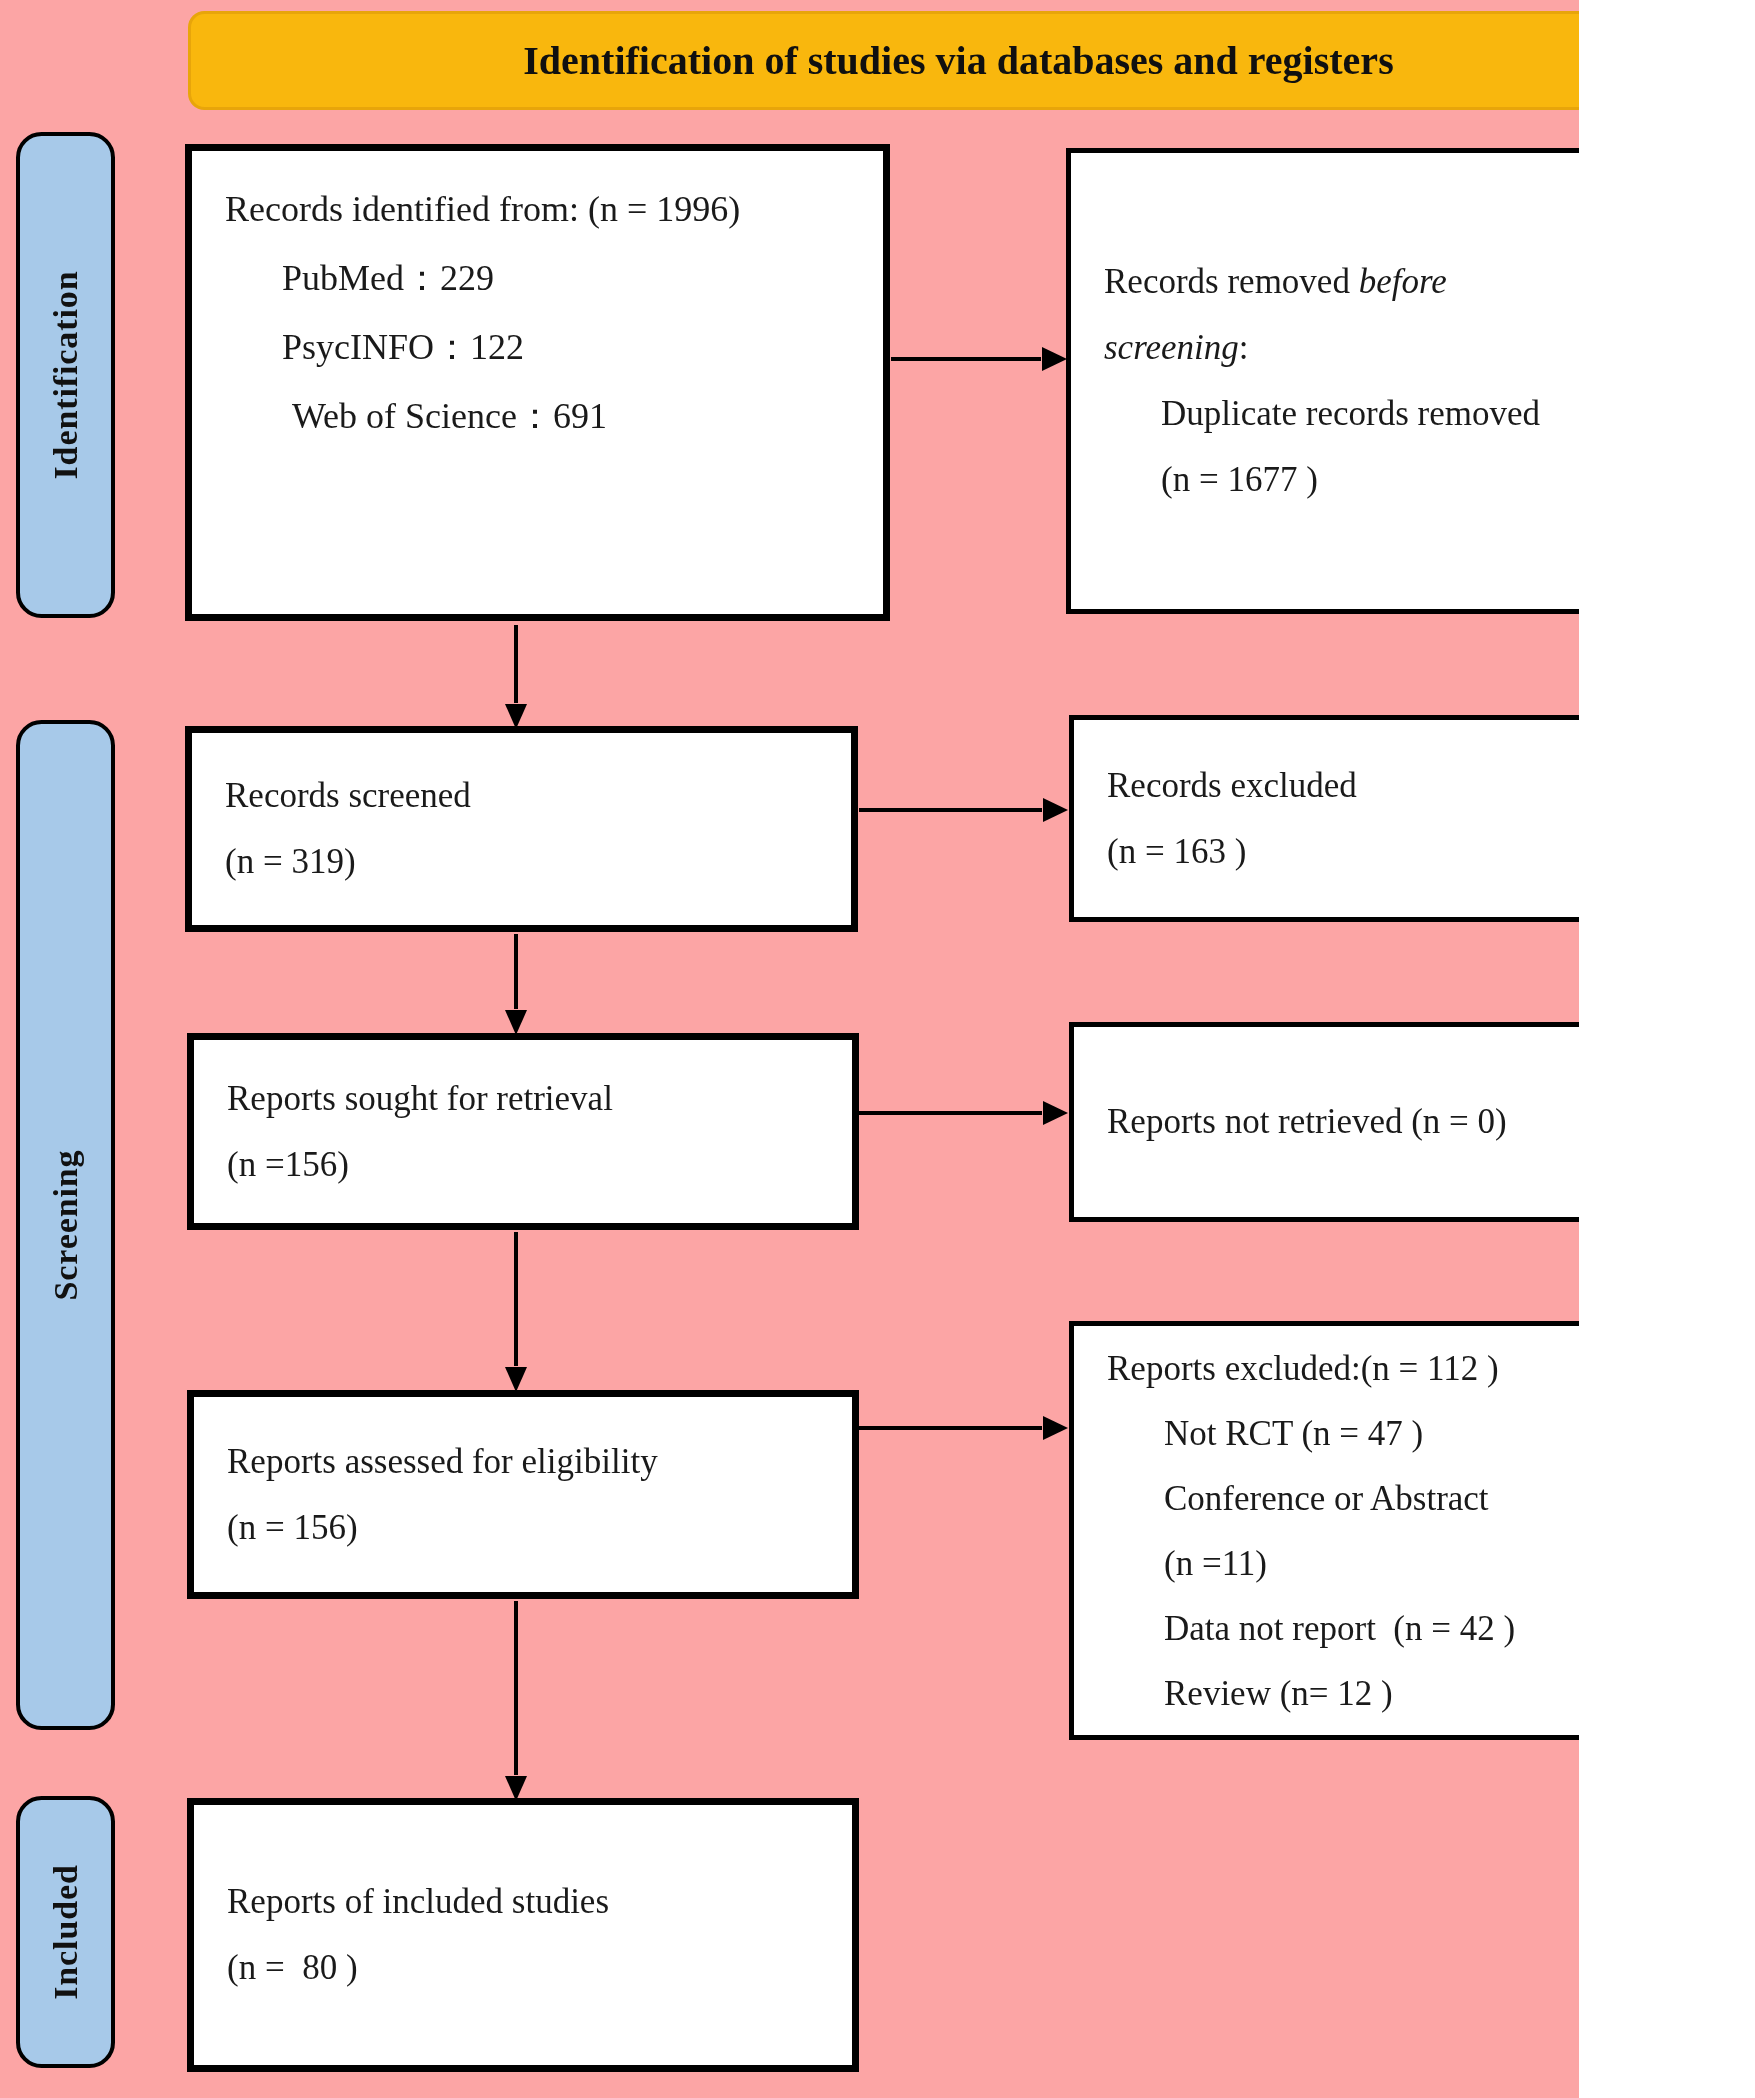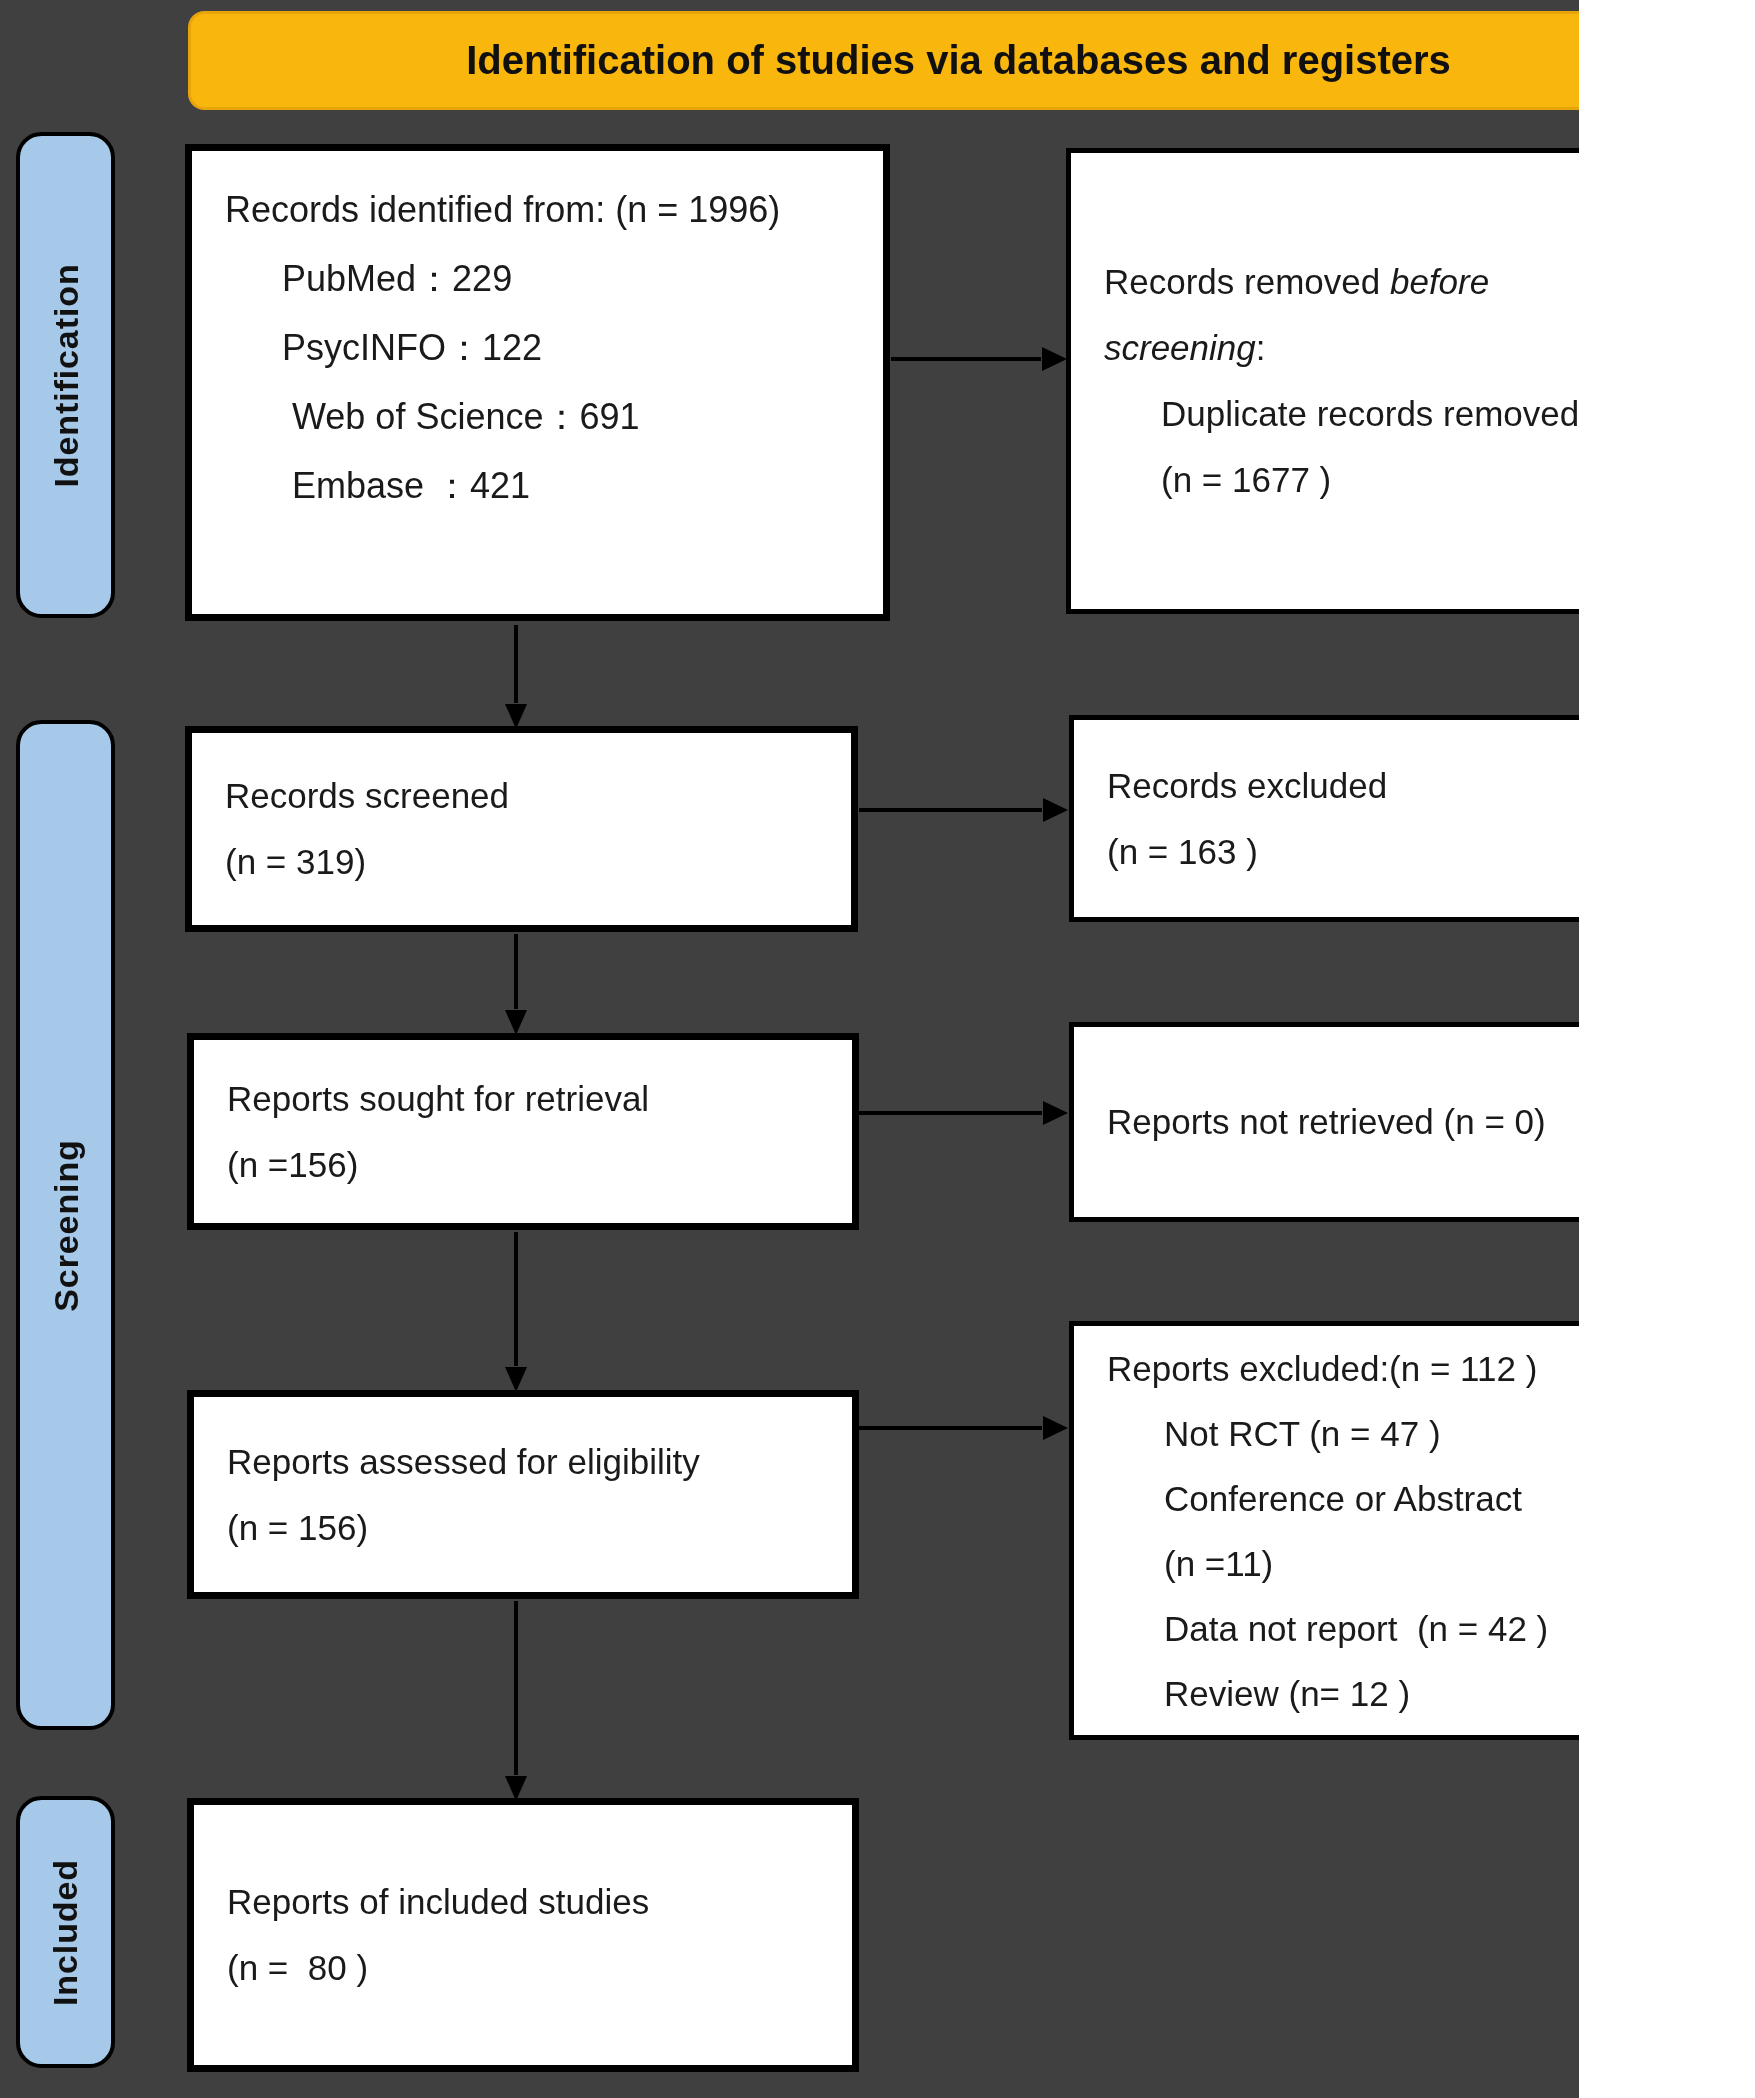--- a/index.html
+++ b/index.html
@@ -8,22 +8,22 @@
     --stage-bg: #A7C9E9;
     --box-border: #000000;
     --text: #1A1A1A;
   }
   * { box-sizing: border-box; }
   html, body { margin: 0; padding: 0; background: #ffffff; }
   .canvas {
     position: relative;
     width: 1579px;
     height: 2099px;
-    background: #404040;
-    font-family: Liberation Sans, sans-serif;
+    background: #fca5a5;
+    font-family: Liberation Serif, serif;
     color: var(--text);
     overflow: hidden;
   }
 
   
   .banner {
     position: absolute;
     left: 188px; top: 11px; width: 1541px; height: 99px;
     background: var(--header-bg);
     border: 3.7px solid var(--header-border);
@@ -110,21 +110,20 @@
   <div class="stage" style="top:1796px;height:272px;">
     <span class="stage-text">Included</span>
   </div>
 
   <div class="box thick box-a" style="left:185px;top:144px;width:705px;height:477px;">
     <div class="content top">
         <div class="line indent-0"><span>Records identified from: (n = 1996)</span></div>
         <div class="line indent-1"><span>PubMed：229</span></div>
         <div class="line indent-1"><span>PsycINFO：122</span></div>
         <div class="line indent-2"><span>Web of Science：691</span></div>
-        <div class="line indent-2"><span>Embase ：421</span></div>
       </div>
   </div>
   <div class="box box-b" style="left:1066px;top:148px;width:674px;height:466px;">
     <div class="content middle">
         <div class="line indent-0"><span>Records removed </span><em>before</em></div>
         <div class="line indent-0"><em>screening</em><span>:</span></div>
         <div class="line indent-1"><span>Duplicate records removed</span></div>
         <div class="line indent-1"><span>(n = 1677 )</span></div>
       </div>
   </div>

